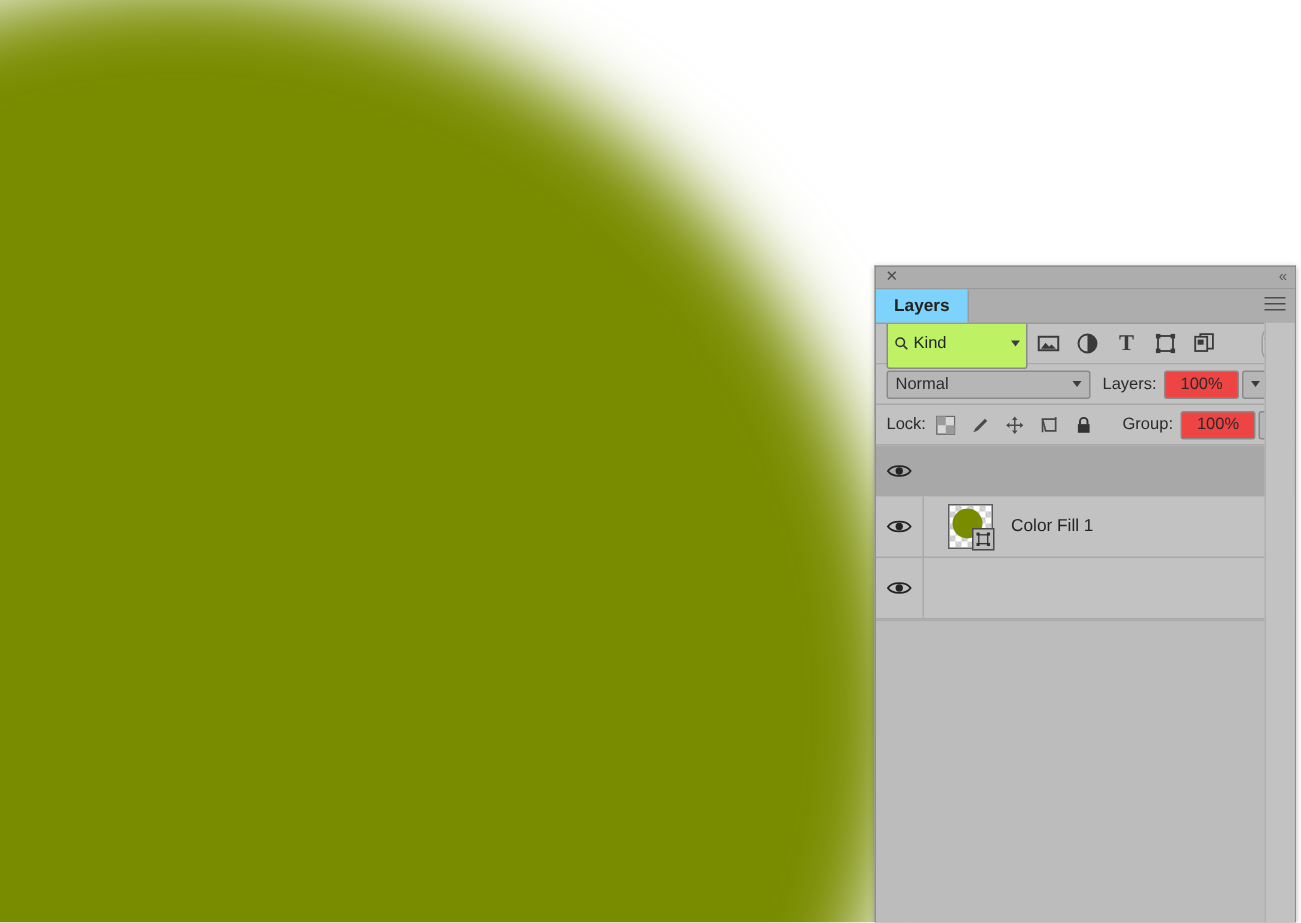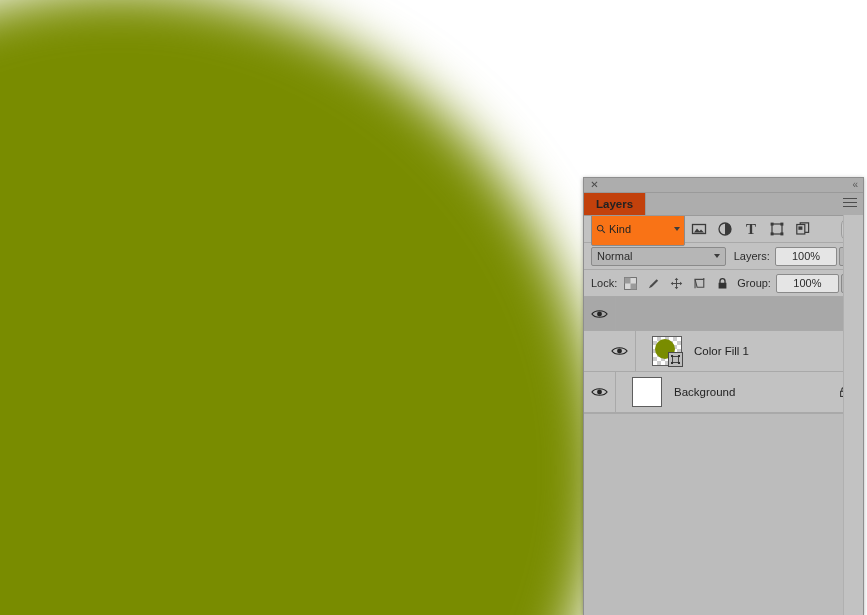--- a/index.html
+++ b/index.html
@@ -90,21 +90,21 @@
     display: flex;
     align-items: stretch;
   }
   .panel-tab {
     padding: 0 12px;
     display: flex;
     align-items: center;
     font-size: 11.5px;
     font-weight: bold;
     color: #222;
-    background: #c2410c;
+    background: #7dd3fc;
     border-right: 1px solid #9a9a9a;
     cursor: pointer;
   }
   .panel-menu-btn {
     position: absolute;
     right: 6px;
     top: 5px;
     width: 14px;
     height: 12px;
     cursor: pointer;
@@ -124,21 +124,21 @@
     padding: 0 7px;
     box-sizing: border-box;
     border-bottom: 1px solid #a9a9a9;
     background: #c2c2c2;
   }
 
   
   .kind-select {
     width: 94px;
     height: 19px;
-    background: #f97316;
+    background: #bef264;
     border: 1px solid #8a8a8a;
     border-radius: 2px;
     display: flex;
     align-items: center;
     padding: 16px 4px;
     box-sizing: border-box;
     font-size: 11px;
     cursor: pointer;
   }
   .kind-select .magnifier {
@@ -209,23 +209,23 @@
   }
   .blend-select .blend-label { flex: 1 1 auto; }
 
   .field-label {
     margin-left: 8px;
     font-size: 11px;
     color: #2b2b2b;
   }
   .num-field {
     margin-left: 5px;
-    width: 63px;
+    width: 50px;
     height: 19px;
-    background: #e5e5e5;
+    background: #ef4444;
     border: 1px solid #8a8a8a;
     border-radius: 2px;
     display: flex;
     align-items: center;
     justify-content: center;
     font-size: 11px;
     box-sizing: border-box;
     cursor: text;
   }
   .num-stepper {
@@ -488,21 +488,21 @@
 
       <div class="layer-row selected">
         <div class="eye-cell">
           <svg viewBox="0 0 18 12" width="17" height="12">
             <path d="M1 6 C4 1.4 14 1.4 17 6 C14 10.6 4 10.6 1 6 Z" fill="none" stroke="#232323" stroke-width="1.3"></path>
             <circle cx="9" cy="6" r="2.6" fill="#232323"></circle>
           </svg>
         </div>
       </div>
 
-      <div class="layer-row" style="height:40px;padding-left:20px;">
+      <div class="layer-row" style="height:40px;">
         <div class="eye-cell">
           <svg viewBox="0 0 18 12" width="17" height="12">
             <path d="M1 6 C4 1.4 14 1.4 17 6 C14 10.6 4 10.6 1 6 Z" fill="none" stroke="#232323" stroke-width="1.3"></path>
             <circle cx="9" cy="6" r="2.6" fill="#232323"></circle>
           </svg>
         </div>
         <div class="row-body">
           <div class="thumb transparent">
             <div class="thumb-circle"></div>
             <div class="mask-badge">
@@ -519,31 +519,20 @@
         </div>
       </div>
 
       <div class="layer-row" style="height:40px;">
         <div class="eye-cell">
           <svg viewBox="0 0 18 12" width="17" height="12">
             <path d="M1 6 C4 1.4 14 1.4 17 6 C14 10.6 4 10.6 1 6 Z" fill="none" stroke="#232323" stroke-width="1.3"></path>
             <circle cx="9" cy="6" r="2.6" fill="#232323"></circle>
           </svg>
         </div>
-        <div class="row-body">
-          <div class="thumb"></div>
-          <span class="layer-name">Background</span>
-          <div class="lock-cell">
-            <svg viewBox="0 0 14 14" width="12" height="12">
-              <path d="M4.4 6.4 V4.5 A2.6 2.6 0 0 1 9.6 4.5 V6.4" fill="none" stroke="#3a3a3a" stroke-width="1.25"></path>
-              <rect x="3" y="6.2" width="8" height="6" fill="none" stroke="#3a3a3a" stroke-width="1.25"></rect>
-              <rect x="6.3" y="8.2" width="1.6" height="2.2" fill="#3a3a3a"></rect>
-            </svg>
-          </div>
-        </div>
       </div>
 
       <div class="list-filler"></div>
     </div>
 
     <div class="panel-edge-strip"></div>
   </div>
 
 </div>
 

